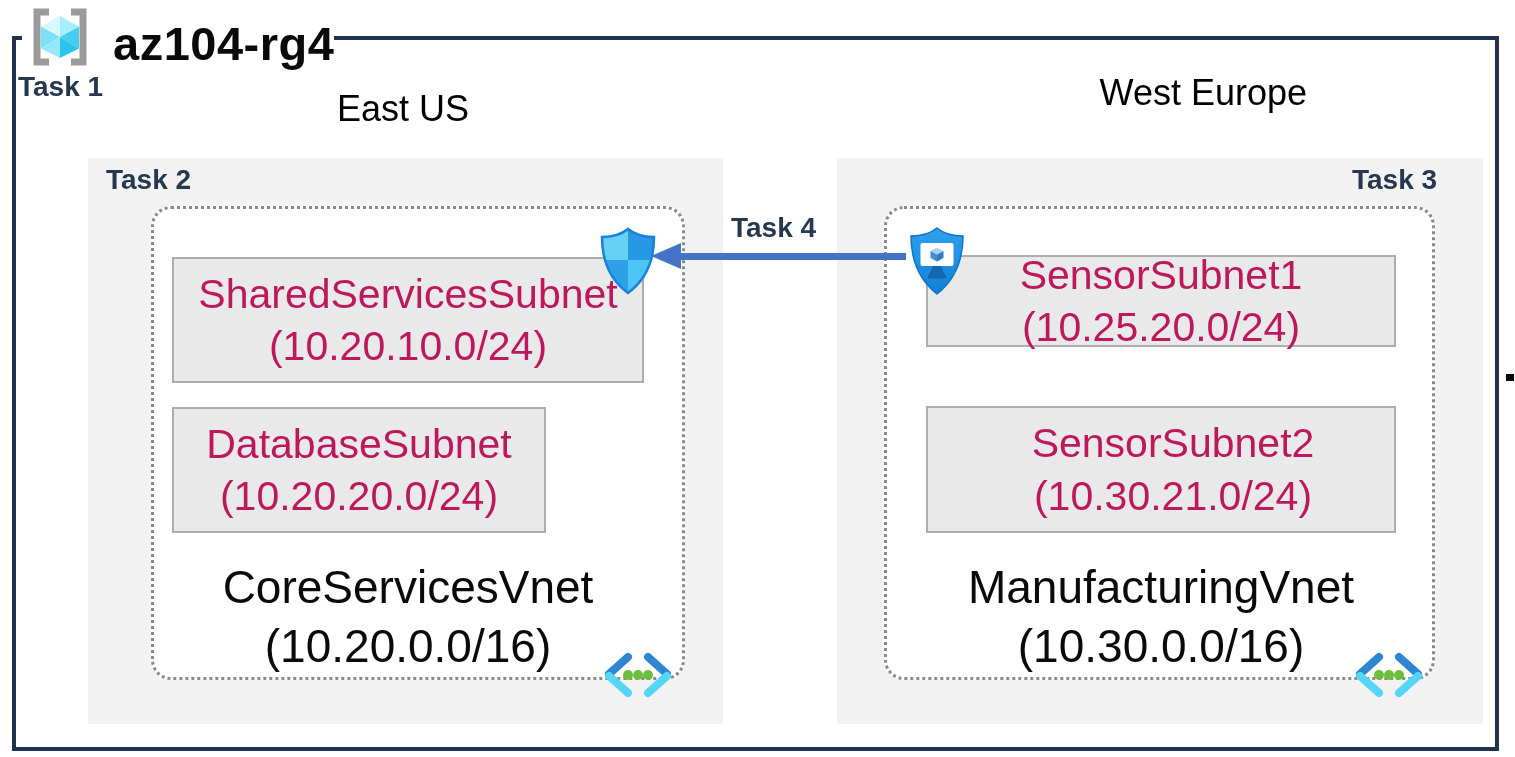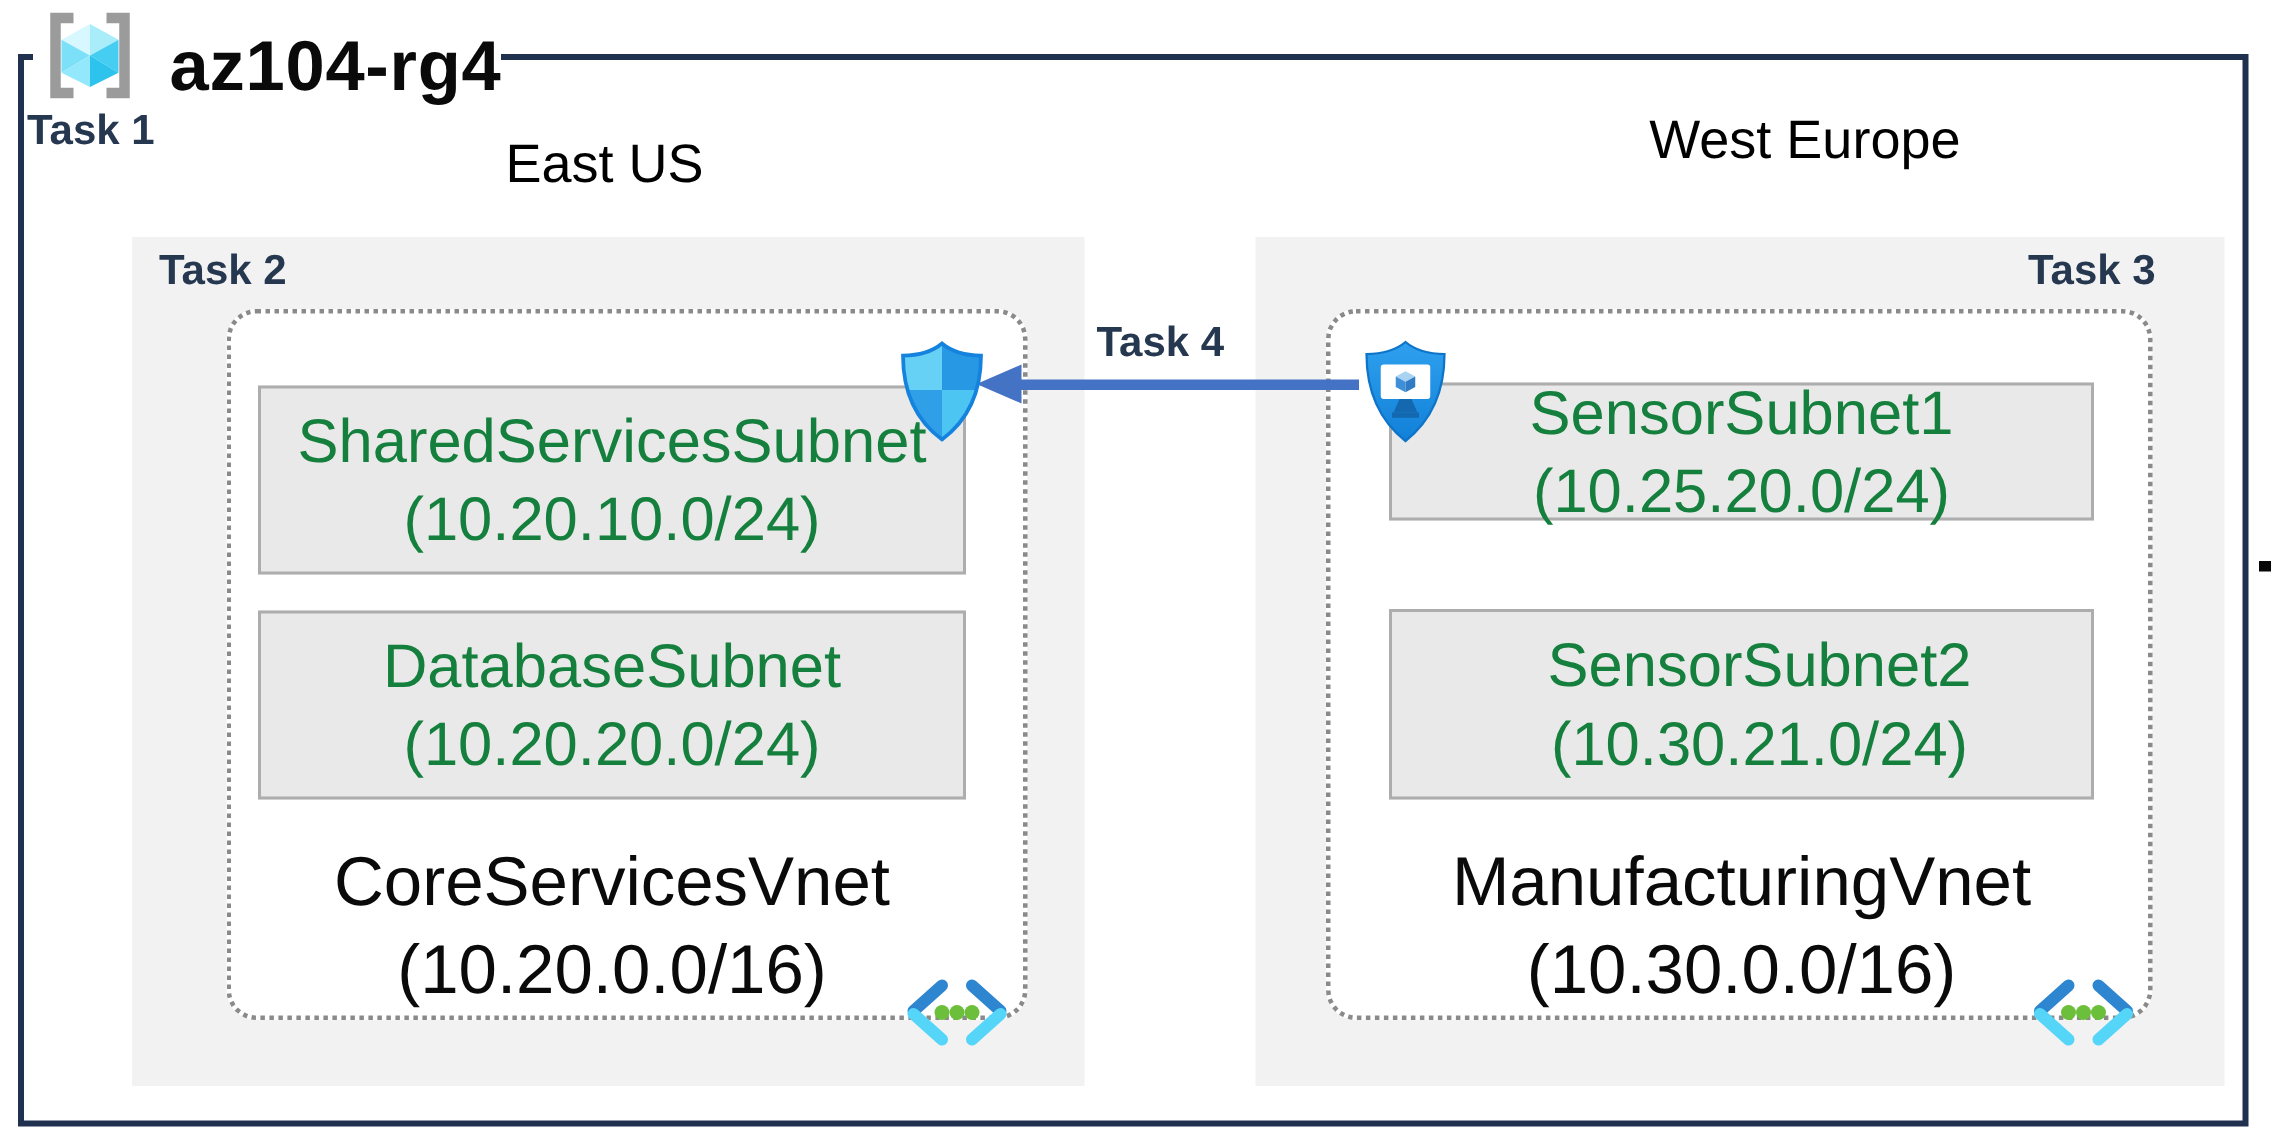--- a/index.html
+++ b/index.html
@@ -27,24 +27,24 @@
   .region-east{left:88px;top:158px;width:635px;height:566px;}
   .region-west{left:837px;top:158px;width:646px;height:566px;}
 
   .vnet-box{border:3px dotted #8A8A8A;border-radius:20px;background:#ffffff;box-sizing:border-box;}
   .vnet-east{left:151px;top:206px;width:534px;height:474px;}
   .vnet-west{left:884px;top:206px;width:551px;height:474px;}
 
   .subnet-box{
     background:#E9E9E9;border:2px solid #ADADAD;box-sizing:border-box;
     display:flex;flex-direction:column;align-items:center;justify-content:center;
-    font-size:41px;line-height:1.28;text-align:center;color:#15803d;
+    font-size:41px;line-height:1.28;text-align:center;color:#be185d;
   }
   .sn-e1{left:172px;top:257px;width:472px;height:126px;}
-  .sn-e2{left:172px;top:407px;width:472px;height:126px;}
+  .sn-e2{left:172px;top:407px;width:374px;height:126px;}
   .sn-w1{left:926px;top:255px;width:470px;height:92px;}
   .sn-w2{left:926px;top:406px;width:470px;height:127px;padding-left:24px;}
 
   .vnet-label{
     font-size:46px;line-height:1.28;text-align:center;color:#0a0a0a;
     display:flex;flex-direction:column;align-items:center;
   }
   .vl-east{left:172px;top:558px;width:472px;}
   .vl-west{left:926px;top:558px;width:470px;}
 

